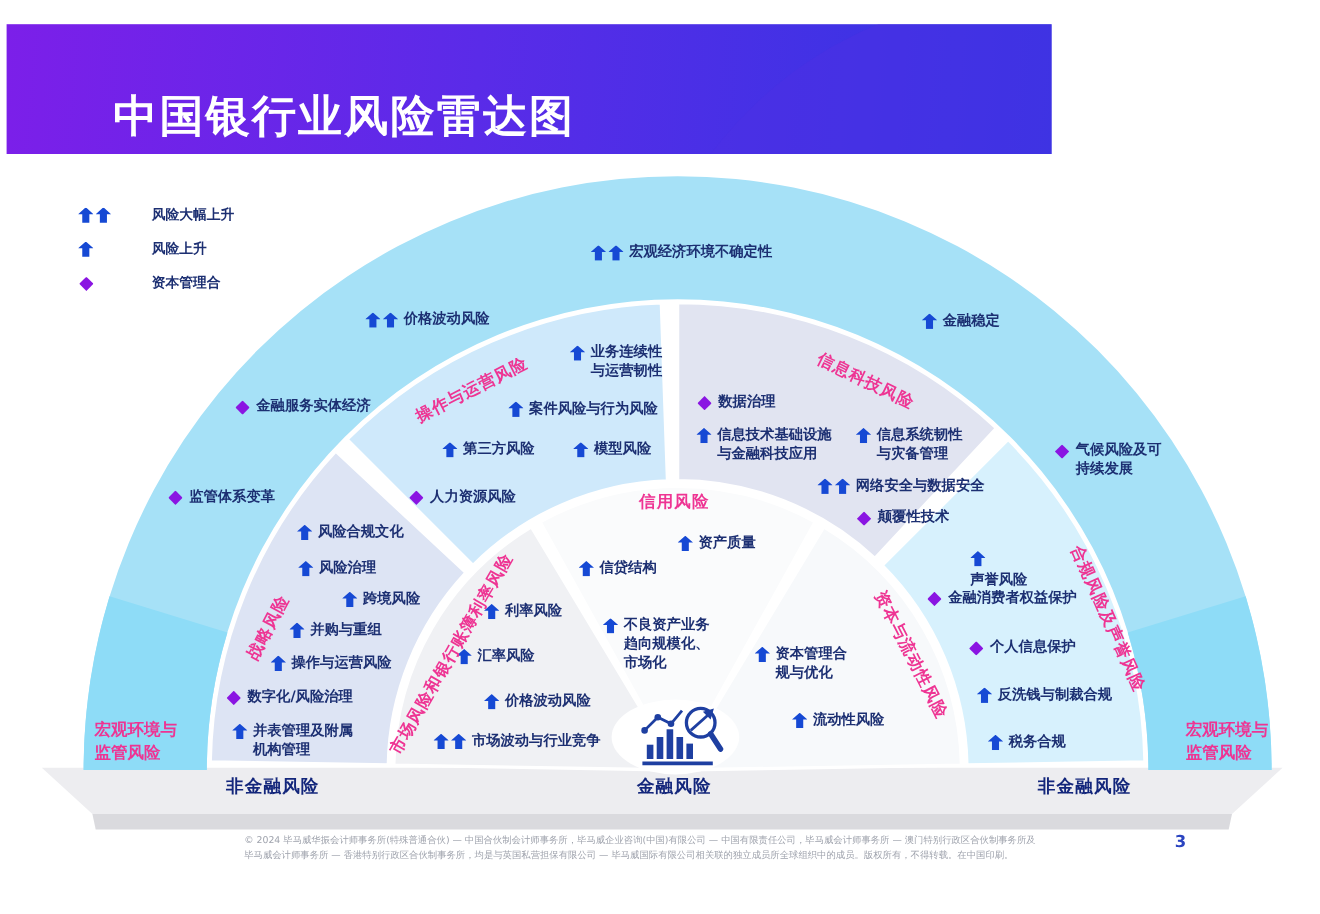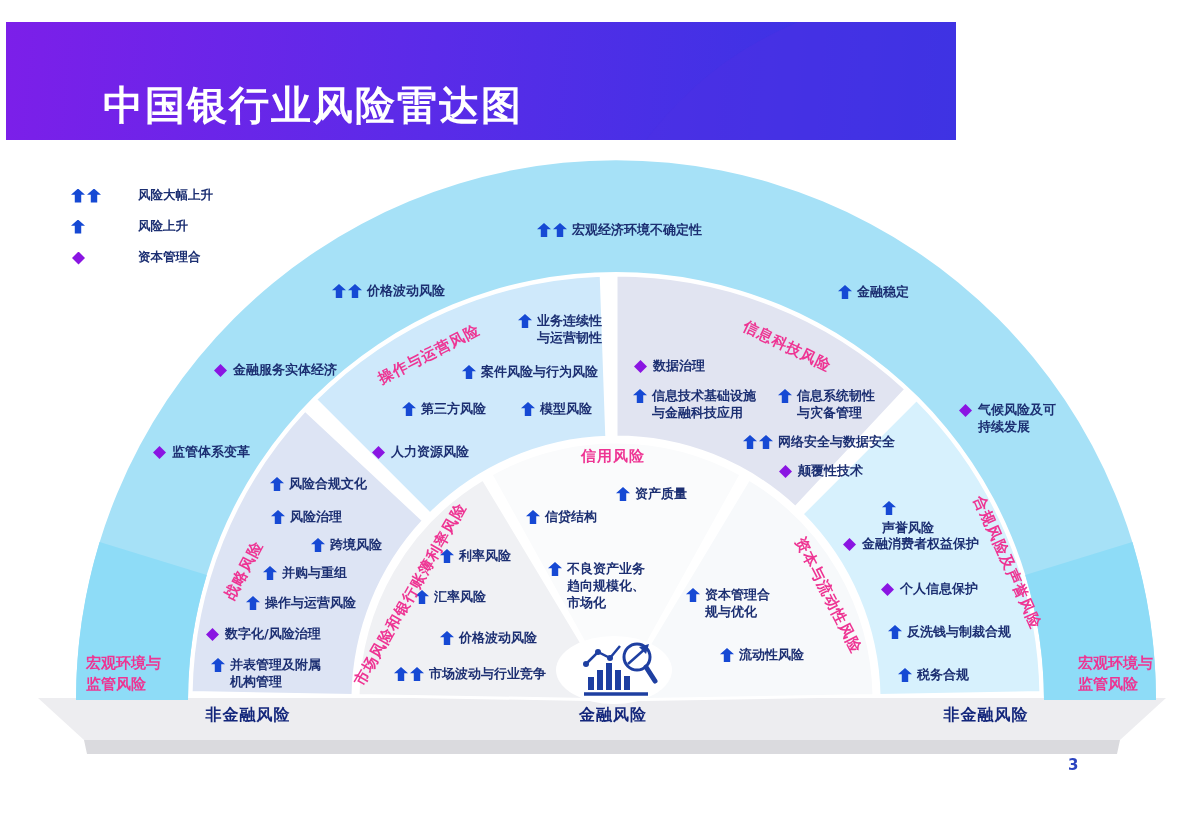--- a/index.html
+++ b/index.html
@@ -369,15 +369,19 @@
 
   <div class="region-label" style="left:86px;top:653px;">宏观环境与
 监管风险</div>
   <div class="region-label" style="left:1078px;top:653px;">宏观环境与
 监管风险</div>
 
   <div class="base-label" style="left:188px;top:705px;">非金融风险</div>
   <div class="base-label" style="left:553px;top:705px;">金融风险</div>
   <div class="base-label" style="left:926px;top:705px;">非金融风险</div>
 
+  <div class="footer">
+    <div>© 2024 毕马威华振会计师事务所(特殊普通合伙) — 中国合伙制会计师事务所，毕马威企业咨询(中国)有限公司 — 中国有限责任公司，毕马威会计师事务所 — 澳门特别行政区合伙制事务所及</div>
+    <div>毕马威会计师事务所 — 香港特别行政区合伙制事务所，均是与英国私营担保有限公司 — 毕马威国际有限公司相关联的独立成员所全球组织中的成员。版权所有，不得转载。在中国印刷。</div>
+  </div>
   <div class="page-num">3</div>
 
 </div>
 
 </body></html>

